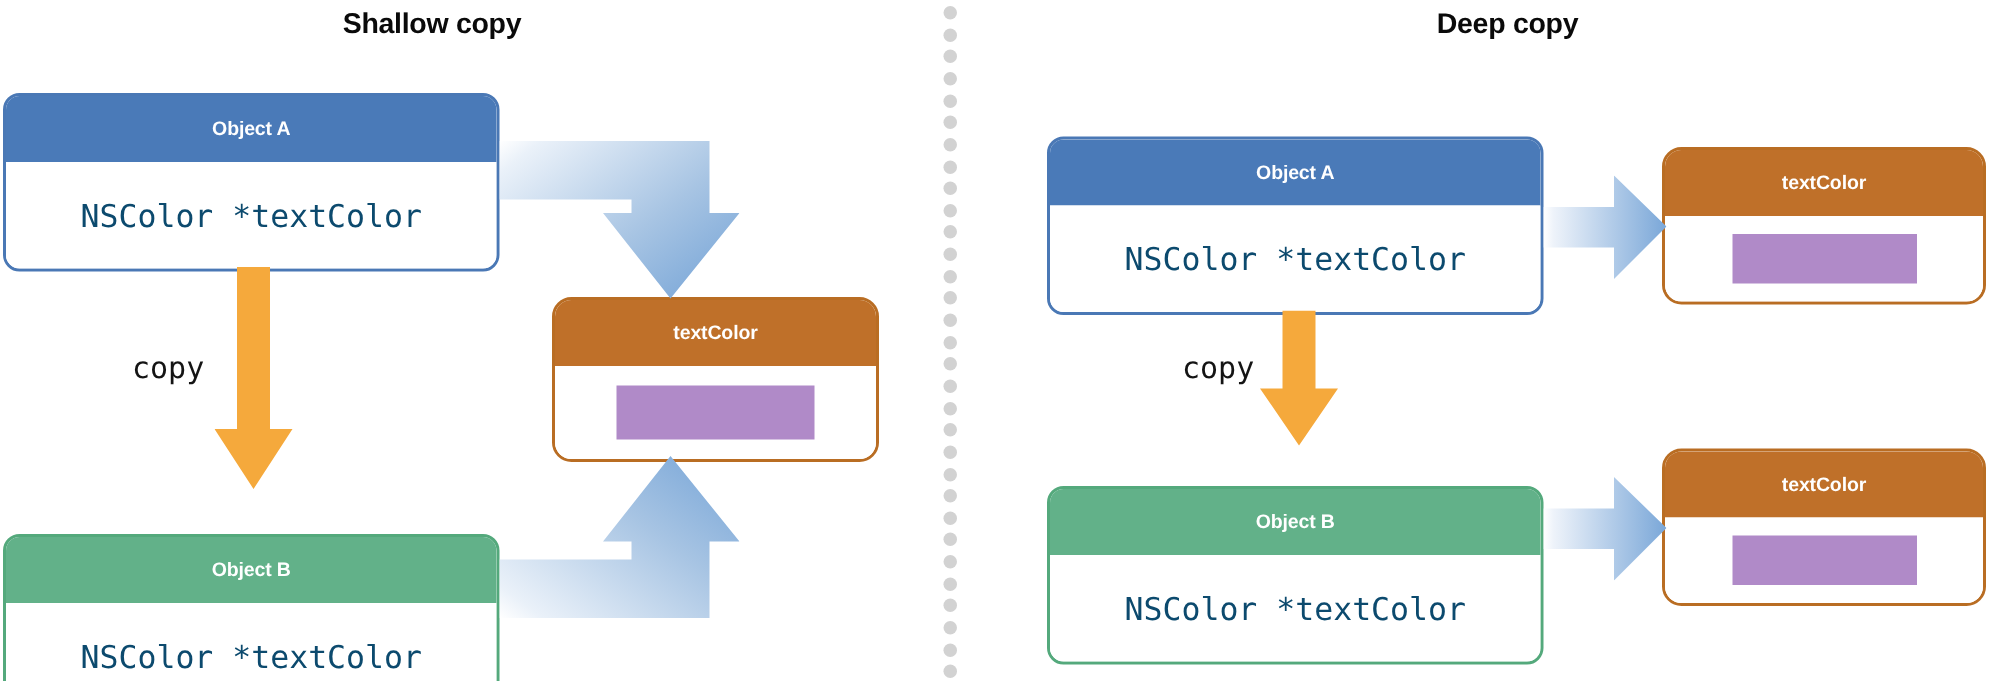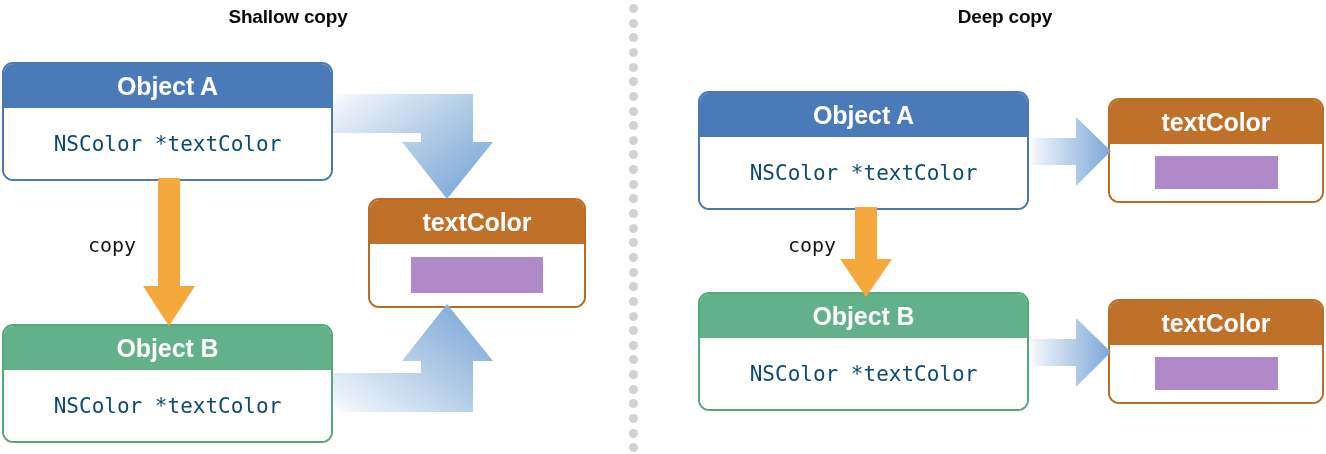--- a/index.html
+++ b/index.html
@@ -41,42 +41,42 @@
     overflow: hidden;
     border: 2px solid transparent;
   }
   .card-head {
     height: 44px;
     line-height: 44px;
     text-align: center;
     color: #ffffff;
     font-family: "Liberation Sans", sans-serif;
     font-weight: bold;
-    font-size: 25px;
+    font-size: 13px;
     letter-spacing: -0.1px;
   }
   .card-body {
     background: #ffffff;
     display: flex;
     align-items: center;
     justify-content: center;
     height: calc(100% - 44px);
   }
   .card-body .code {
     font-family: "DejaVu Sans Mono", "Liberation Mono", monospace;
     font-size: 21px;
     color: #0c4a6e;
     white-space: nowrap;
     letter-spacing: 0px;
   }
   .card.blue  { border-color: #4a78b5; }
   .card.blue  .card-head { background: #4a7ab8; }
-  .card.green { border-color: #54a97c; }
+  .card.green { border-color: #54a97c; margin-top: 32px; }
   .card.green .card-head { background: #62b189; }
-  .card.orange{ border-color: #b96d23; }
+  .card.orange{ border-color: #b96d23; border-radius: 13px; }
   .card.orange .card-head { background: #bf7029; }
 
   .swatch {
     background: #b08ac8;
     border-radius: 0px;
   }
   
   .divider {
     position: absolute;
     top: 0;

